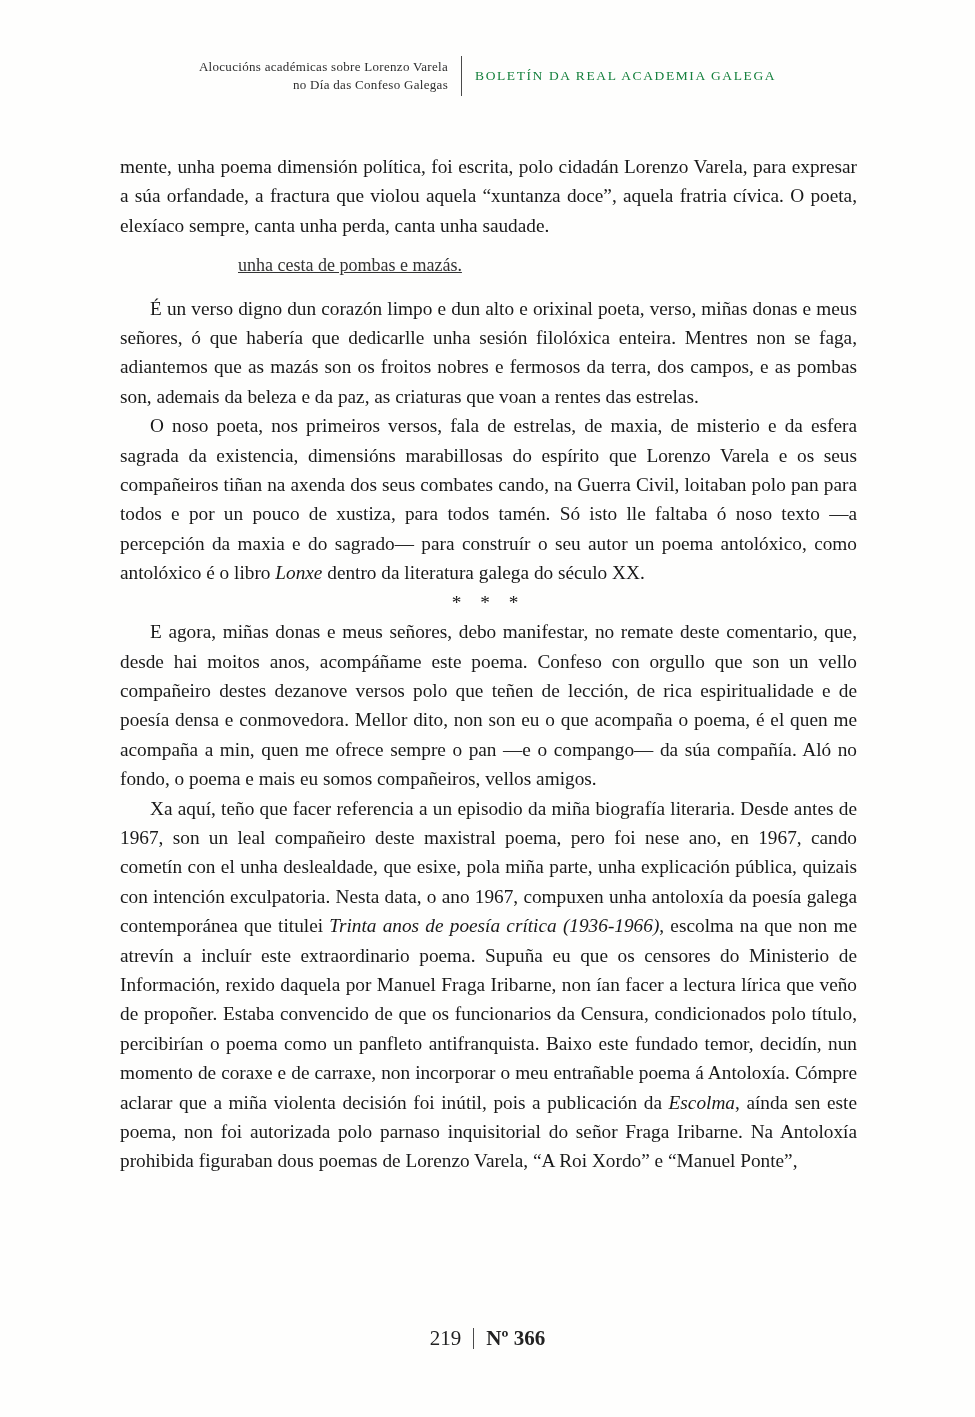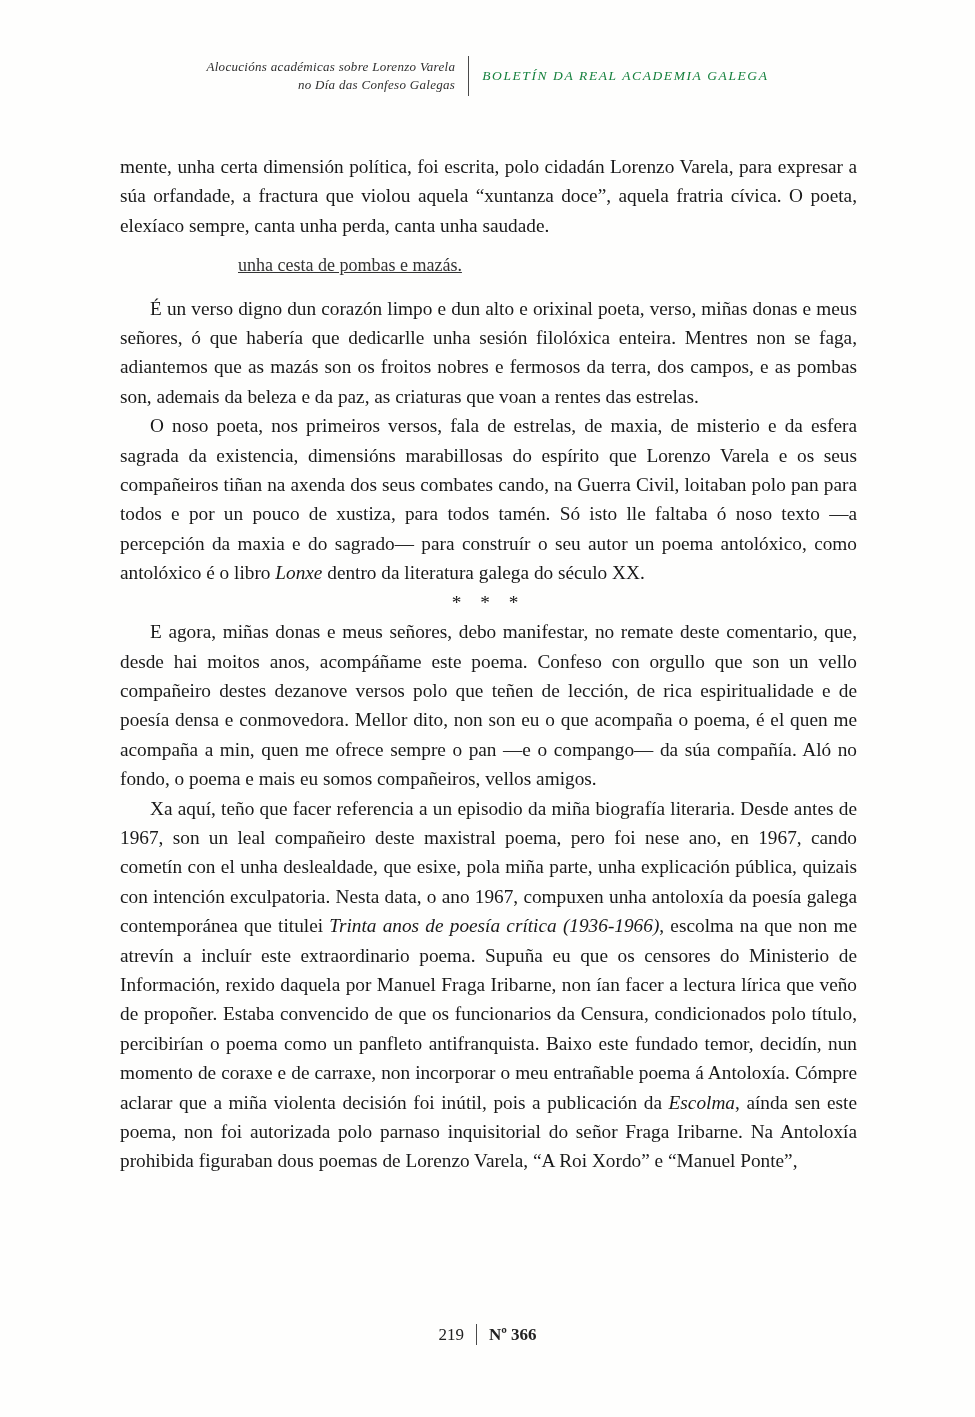--- a/index.html
+++ b/index.html
@@ -17,21 +17,20 @@
 
   
   .running-header {
     position: absolute;
     top: 56px;
     left: 0;
     width: 100%;
     display: flex;
     justify-content: center;
     align-items: center;
-    font-style: italic;
   }
   .header-left {
     text-align: right;
     font-size: 13px;
     line-height: 18px;
     color: #2e2e2e;
     letter-spacing: 0.3px;
     padding-right: 13px;
   }
   .header-divider {
@@ -71,27 +70,27 @@
   .separator {
     text-indent: 0 !important;
     text-align: center !important;
     letter-spacing: 7px;
   }
   .body-text i { }
 
   
   .page-footer {
     position: absolute;
-    bottom: 72px;
+    bottom: 66px;
     left: 0;
     width: 100%;
     display: flex;
     justify-content: center;
     align-items: center;
-    font-size: 17px;
+    font-size: 21px;
     color: #222;
   }
   .footer-page { padding-right: 12px; }
   .footer-divider {
     width: 1px;
     height: 21px;
     background: #4a4a4a;
   }
   .footer-issue { padding-left: 12px; font-weight: bold; }
 </style>
@@ -103,21 +102,21 @@
   <header class="running-header">
     <div class="header-left">
       <div>Alocucións académicas sobre Lorenzo Varela</div>
       <div>no Día das Confeso Galegas</div>
     </div>
     <div class="header-divider"></div>
     <div class="header-right">BOLETÍN DA REAL ACADEMIA GALEGA</div>
   </header>
 
   <main class="body-text">
-    <p class="no-indent">mente, unha certa dimensión política, foi escrita, polo cidadán Lorenzo Varela, para expresar a súa orfandade, a fractura que violou aquela “xuntanza doce”, aquela fratria cívica. O poeta, elexíaco sempre, canta unha perda, canta unha saudade.</p>
+    <p class="no-indent">mente, unha poema dimensión política, foi escrita, polo cidadán Lorenzo Varela, para expresar a súa orfandade, a fractura que violou aquela “xuntanza doce”, aquela fratria cívica. O poeta, elexíaco sempre, canta unha perda, canta unha saudade.</p>
     <p class="verse">unha cesta de pombas e mazás.</p>
     <p>É un verso digno dun corazón limpo e dun alto e orixinal poeta, verso, miñas donas e meus señores, ó que habería que dedicarlle unha sesión filolóxica enteira. Mentres non se faga, adiantemos que as mazás son os froitos nobres e fermosos da terra, dos campos, e as pombas son, ademais da beleza e da paz, as criaturas que voan a rentes das estrelas.</p>
     <p><span>O noso poeta, nos primeiros versos, fala de estrelas, de maxia, de misterio e da esfera sagrada da existencia, dimensións marabillosas do espírito que Lorenzo Varela e os seus compañeiros tiñan na axenda dos seus combates cando, na Guerra Civil, loitaban polo pan para todos e por un pouco de xustiza, para todos tamén. Só isto lle faltaba ó noso texto —a percepción da maxia e do sagrado— para construír o seu autor un poema antolóxico, como antolóxico é o libro </span><i>Lonxe</i><span> dentro da literatura galega do século XX.</span></p>
     <p class="separator">* * *</p>
     <p>E agora, miñas donas e meus señores, debo manifestar, no remate deste comentario, que, desde hai moitos anos, acompáñame este poema. Confeso con orgullo que son un vello compañeiro destes dezanove versos polo que teñen de lección, de rica espiritualidade e de poesía densa e conmovedora. Mellor dito, non son eu o que acompaña o poema, é el quen me acompaña a min, quen me ofrece sempre o pan —e o compango— da súa compañía. Aló no fondo, o poema e mais eu somos compañeiros, vellos amigos.</p>
     <p><span>Xa aquí, teño que facer referencia a un episodio da miña biografía literaria. Desde antes de 1967, son un leal compañeiro deste maxistral poema, pero foi nese ano, en 1967, cando cometín con el unha deslealdade, que esixe, pola miña parte, unha explicación pública, quizais con intención exculpatoria. Nesta data, o ano 1967, compuxen unha antoloxía da poesía galega contemporánea que titulei </span><i>Trinta anos de poesía crítica (1936-1966)</i><span>, escolma na que non me atrevín a incluír este extraordinario poema. Supuña eu que os censores do Ministerio de Información, rexido daquela por Manuel Fraga Iribarne, non ían facer a lectura lírica que veño de propoñer. Estaba convencido de que os funcionarios da Censura, condicionados polo título, percibirían o poema como un panfleto antifranquista. Baixo este fundado temor, decidín, nun momento de coraxe e de carraxe, non incorporar o meu entrañable poema á Antoloxía. Cómpre aclarar que a miña violenta decisión foi inútil, pois a publicación da </span><i>Escolma</i><span>, aínda sen este poema, non foi autorizada polo parnaso inquisitorial do señor Fraga Iribarne. Na Antoloxía prohibida figuraban dous poemas de Lorenzo Varela, “A Roi Xordo” e “Manuel Ponte”,</span></p>
   </main>
 
   <footer class="page-footer">
     <span class="footer-page">219</span>

